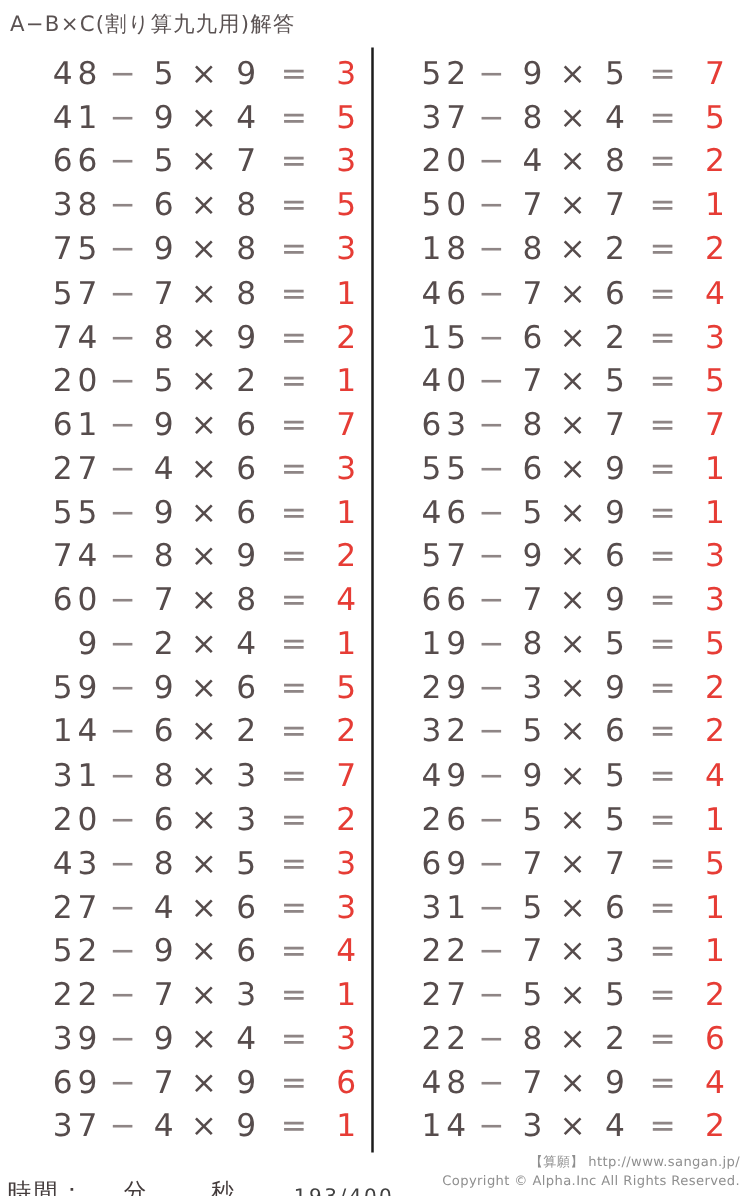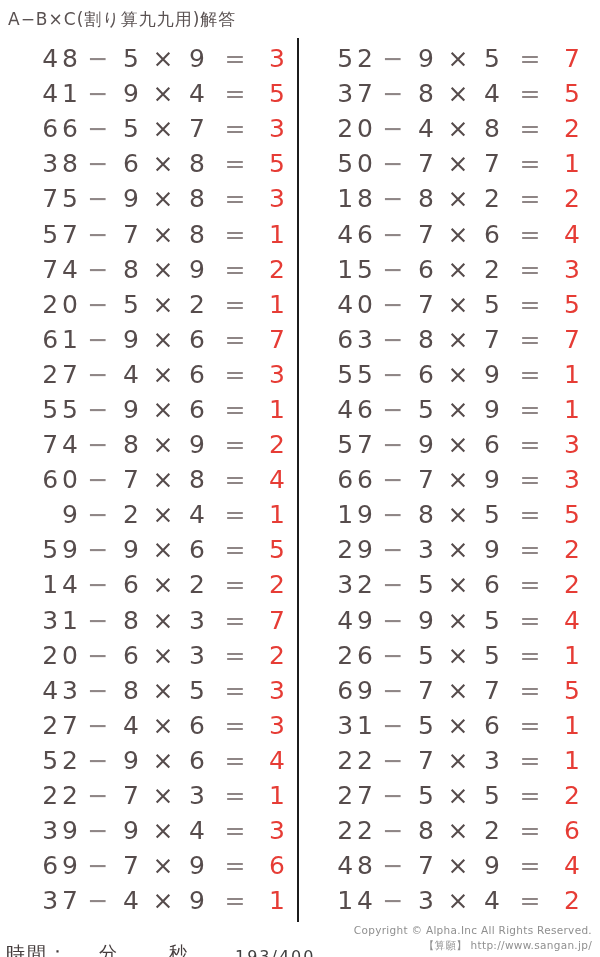--- a/index.html
+++ b/index.html
@@ -582,16 +582,16 @@
 <div class="footer">
   <div class="time-area">
     <span class="time-label">時間：</span>
     <span class="time-blank">
       <span>分</span>
       <span>秒</span>
     </span>
     <span class="page-count">193/400</span>
   </div>
   <div class="copyright">
+    <div>【算願】 http://www.sangan.jp/</div>
     <div>Copyright © Alpha.Inc All Rights Reserved.</div>
-    <div>【算願】 http://www.sangan.jp/</div>
   </div>
 </div>
 
 </body></html>

